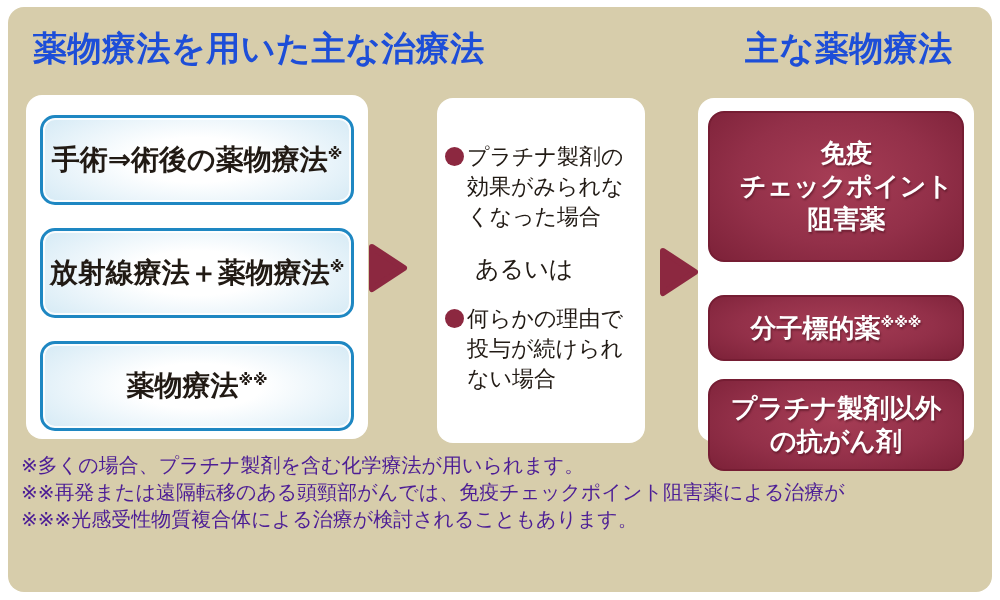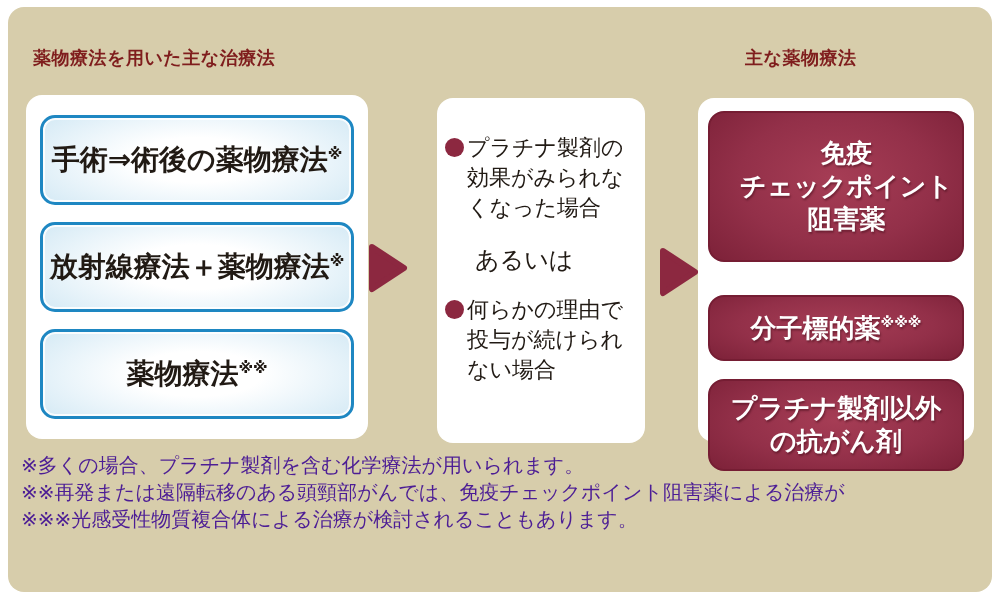--- a/index.html
+++ b/index.html
@@ -6,41 +6,41 @@
   .canvas {
     position:relative; width:1000px; height:600px; background:#ffffff;
     font-family:"Liberation Sans","DejaVu Sans",sans-serif;
     color:#211a14; overflow:hidden;
   }
   .board {
     position:absolute; left:8px; top:7px; width:984px; height:585px;
     background:#d7cdab; border-radius:16px;
   }
   .hdr {
-    position:absolute; top:46px; font-size:18px; font-weight:bold;
-    letter-spacing:0.5px; white-space:nowrap; color:#7f1d1d;
+    position:absolute; top:26px; font-size:34px; font-weight:bold;
+    letter-spacing:0.5px; white-space:nowrap; color:#1d4ed8;
   }
   .hdr-left  { left:33px; }
   .hdr-right { left:745px; }
 
   .panel { position:absolute; background:#ffffff; border-radius:16px; box-sizing:border-box; }
   .panel-left   { left:26px;  top:95px; width:342px; height:344px; padding:20px 14px; }
-  .panel-middle { left:437px; top:98px; width:208px; height:345px; padding:35px 10px 0 8px; }
+  .panel-middle { left:437px; top:98px; width:208px; height:345px; padding:44px 10px 0 8px; }
   .panel-right  { left:698px; top:98px; width:276px; height:344px; padding:13px 10px; }
 
   
   .tbox {
     height:90px; border-radius:15px;
     border:3px solid #1e87c2;
     background:radial-gradient(ellipse 75% 95% at 50% 50%, #ffffff 28%, #e9f4fa 58%, #c9e4f2 100%);
     box-shadow:inset 0 0 0 2px rgba(255,255,255,0.85);
     display:flex; align-items:center; justify-content:center;
     box-sizing:border-box;
   }
-  .tbox + .tbox { margin-top:17px; }
+  .tbox + .tbox { margin-top:23px; }
   .tbox-label { font-size:28px; font-weight:bold; white-space:nowrap; color:#211a14;text-align:center; }
   .ref { font-size:15px; font-weight:bold; vertical-align:super; line-height:0; }
 
   
   .bullet-item { display:flex; align-items:flex-start; }
   .dot {
     width:19px; height:19px; border-radius:50%;
     background:#8c2840; flex:none; margin-top:5px;
   }
   .blines { margin-left:3px; font-size:22px; line-height:30px; white-space:nowrap; }

